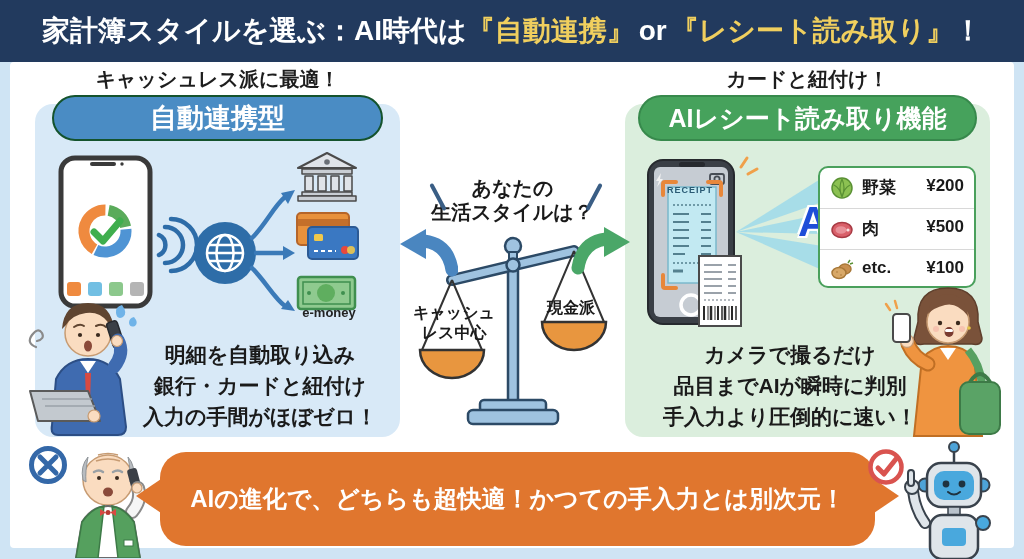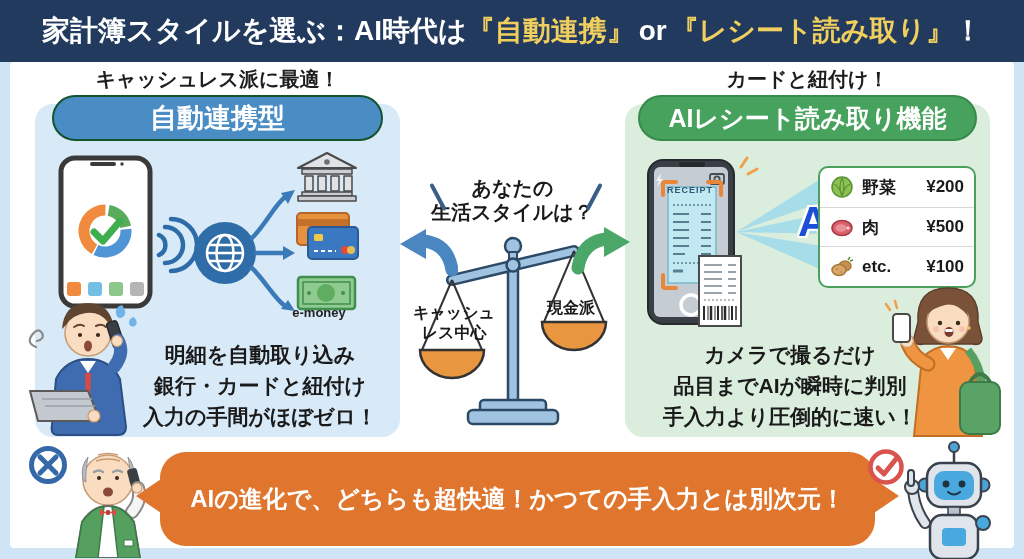--- a/index.html
+++ b/index.html
@@ -37,24 +37,24 @@
   .slash-l{left:436px;top:182px;transform:rotate(-28deg);}
   .slash-r{left:592px;top:182px;transform:rotate(28deg);}
   .pan-label{z-index:2;text-align:center;font-size:16px;line-height:20px;font-weight:800;color:#1a1a1a;}
   .pan-label-left{left:406px;top:303px;width:96px;}
   .pan-label-right{left:536px;top:298px;width:70px;}
   
   .receipt-word{left:664px;top:185px;width:52px;z-index:3;text-align:center;font-size:9px;font-weight:800;
                 color:#2a5a74;letter-spacing:1px;}
   .ai-word{left:758px;top:198px;width:82px;z-index:3;text-align:right;font-size:42px;font-weight:800;color:#1d4ed8;
            text-shadow:2px 2px 0 #fff,-2px -2px 0 #fff,2px -2px 0 #fff,-2px 2px 0 #fff;}
-  .emoney{left:288px;top:305px;width:62px;z-index:3;text-align:center;font-size:13px;font-weight:700;color:#222;}
+  .emoney{left:298px;top:305px;width:62px;z-index:3;text-align:center;font-size:13px;font-weight:700;color:#222;}
   .items-card{left:818px;top:166px;width:158px;height:122px;background:#fff;border:2px solid #4aa05c;
               border-radius:10px;z-index:3;display:flex;flex-direction:column;overflow:hidden;}
-  .item-row{flex:1;display:flex;align-items:center;padding:0 10px;}
+  .item-row{flex:1;display:flex;align-items:flex-start;padding:8px 10px;}
   .item-row + .item-row{border-top:1px solid #d8d8d8;}
   .item-name{margin-left:8px;font-size:17px;font-weight:800;color:#1a1a1a;}
   .item-price{margin-left:auto;font-size:17px;font-weight:800;color:#1a1a1a;}
   
   .bubble{left:160px;top:452px;width:715px;height:94px;background:var(--bubble-bg);border-radius:26px;z-index:4;
           display:flex;align-items:center;justify-content:center;gap:2px;}
   .bubble .ln{color:#fff;font-weight:800;font-size:24px;line-height:36px;white-space:nowrap;}
   .tail{z-index:4;}
   svg{display:block;}
 </style>

